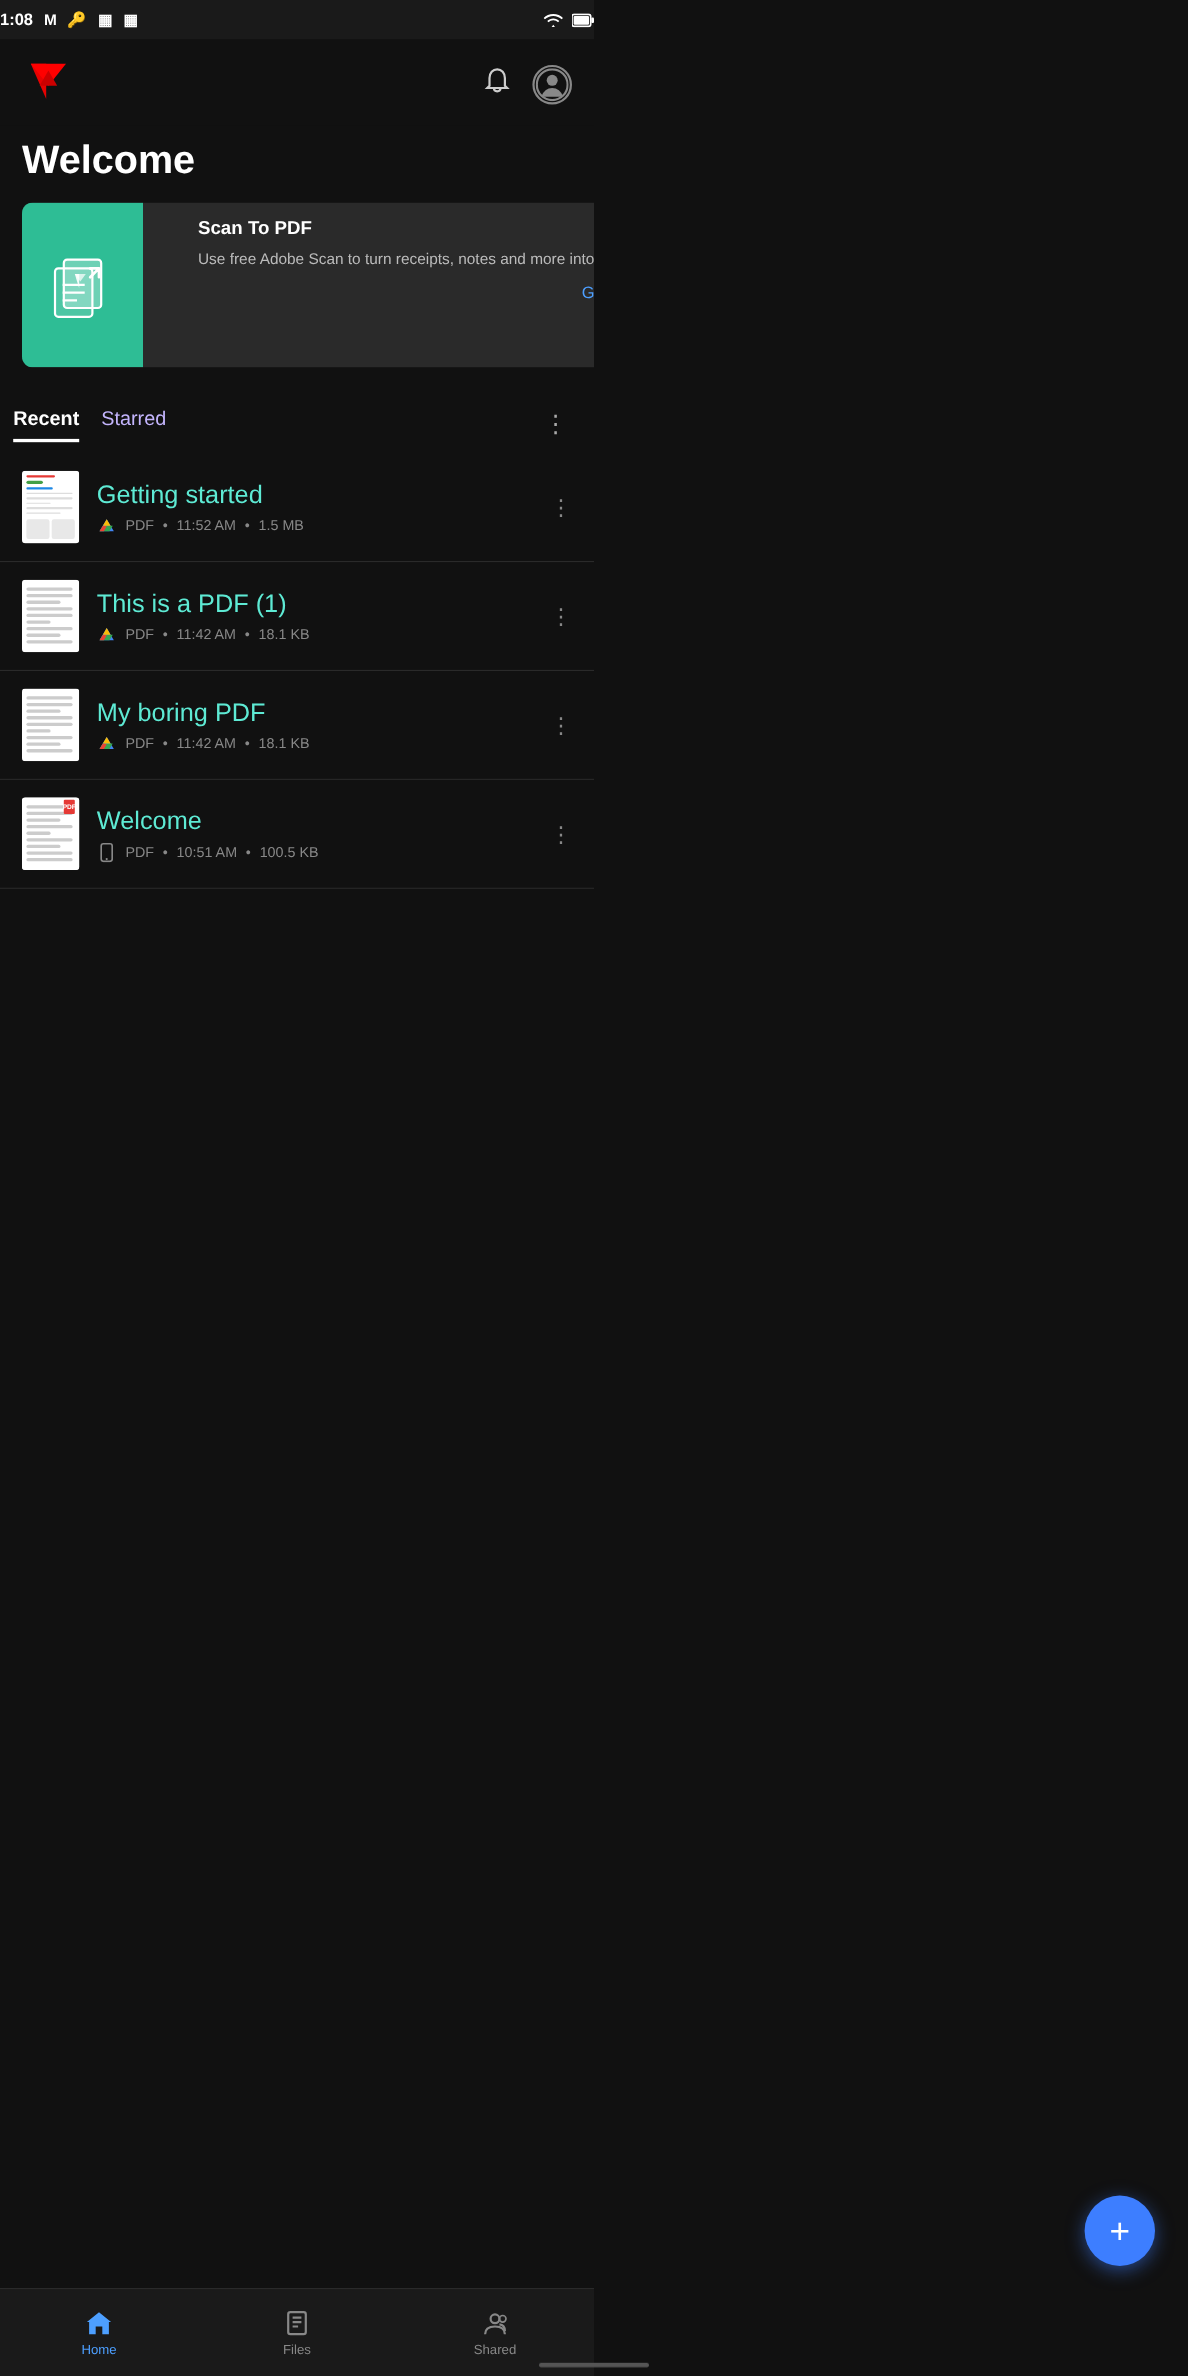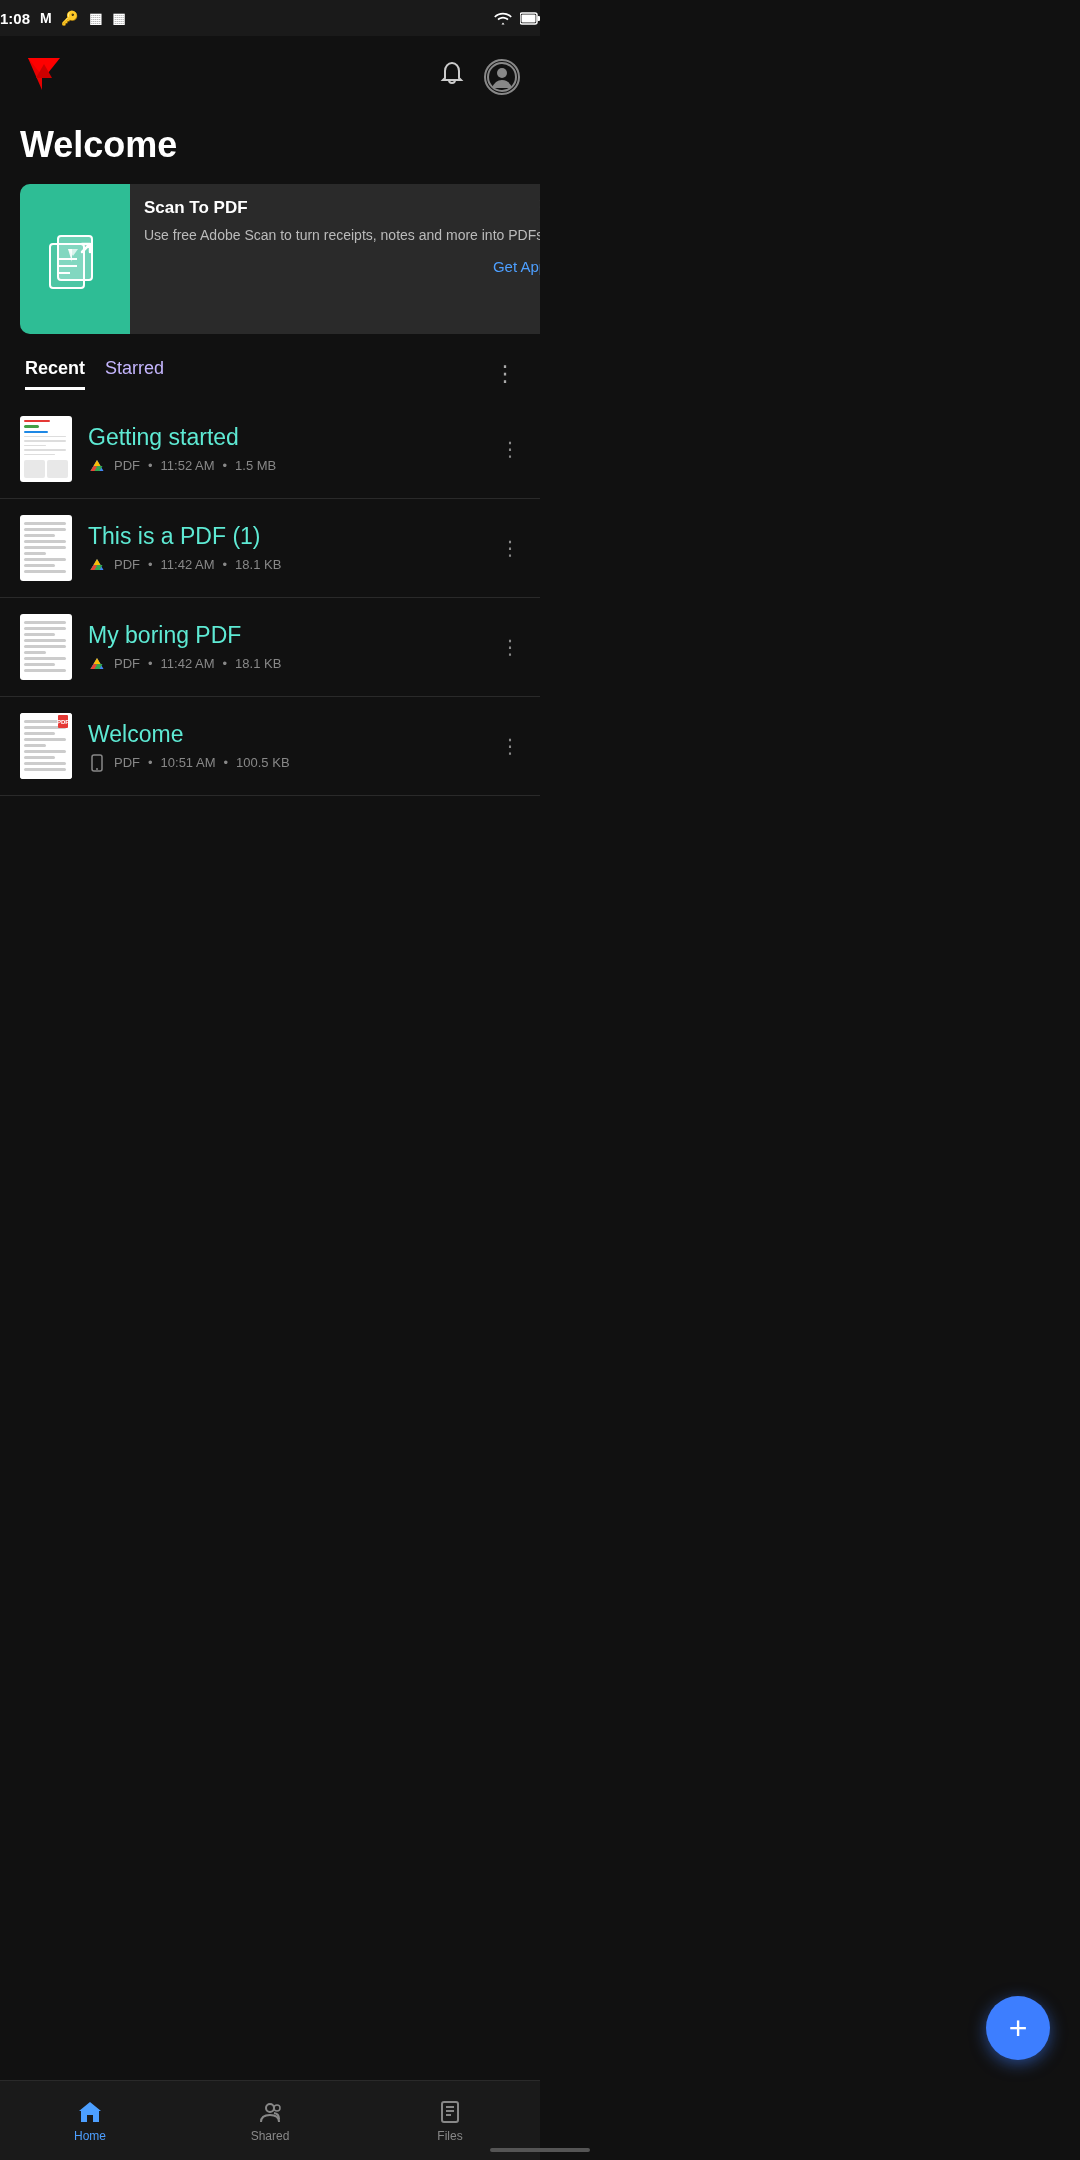--- a/index.html
+++ b/index.html
@@ -89,20 +89,21 @@
       gap: 0;
       overflow: hidden;
     }
     .promo-card {
       display: flex;
       background: #2a2a2a;
       border-radius: 10px;
       overflow: hidden;
       min-width: 360px;
       flex-shrink: 0;
+      gap: 36px;
     }
     .promo-card-image {
       width: 110px;
       min-height: 150px;
       background: #2ebd95;
       display: flex;
       align-items: center;
       justify-content: center;
       flex-shrink: 0;
     }
@@ -139,24 +140,25 @@
     .promo-cta {
       color: #4d9fff;
       font-size: 15px;
       font-weight: 500;
       text-align: right;
       cursor: pointer;
     }
 
     
     .tabs-section {
-      padding: 24px 20px 0 25px;
+      padding: 24px 20px 0 12px;
       display: flex;
       align-items: center;
       justify-content: space-between;
+      margin-top: 12px;
     }
     .tabs-left {
       display: flex;
       gap: 20px;
     }
     .tab {
       font-size: 18px;
       color: #c4b5fd;
       padding-bottom: 8px;
       cursor: pointer;
@@ -559,32 +561,32 @@
 
   <div class="nav-item active">
     <svg width="26" height="26" viewBox="0 0 26 26" fill="#4d9fff">
       <path d="M13 3 L2 12 L4 12 L4 23 L10 23 L10 16 L16 16 L16 23 L22 23 L22 12 L24 12 Z"></path>
     </svg>
     <span class="nav-label" style="color:#4d9fff;">Home</span>
   </div>
 
   <div class="nav-item">
     <svg width="26" height="26" viewBox="0 0 26 26" fill="none" stroke="#888" stroke-width="2">
+      <rect x="5" y="3" width="16" height="20" rx="2"></rect>
+      <path d="M9 8 L17 8 M9 12 L17 12 M9 16 L14 16"></path>
+    </svg>
+    <span class="nav-label">Files</span>
+  </div>
+
+  <div class="nav-item">
+    <svg width="26" height="26" viewBox="0 0 26 26" fill="none" stroke="#888" stroke-width="2">
       <circle cx="13" cy="9" r="4"></circle>
       <path d="M4 23 Q4 16 13 16 Q22 16 22 23"></path>
       <circle cx="20" cy="9" r="3" fill="none" stroke="#888" stroke-width="1.5"></circle>
       <path d="M22 20 Q22 14.5 17 14"></path>
     </svg>
     <span class="nav-label">Shared</span>
   </div>
 
-  <div class="nav-item">
-    <svg width="26" height="26" viewBox="0 0 26 26" fill="none" stroke="#888" stroke-width="2">
-      <rect x="5" y="3" width="16" height="20" rx="2"></rect>
-      <path d="M9 8 L17 8 M9 12 L17 12 M9 16 L14 16"></path>
-    </svg>
-    <span class="nav-label">Files</span>
-  </div>
-
 
 </div>
 
 <div class="home-indicator"></div>
 
 </body></html>

